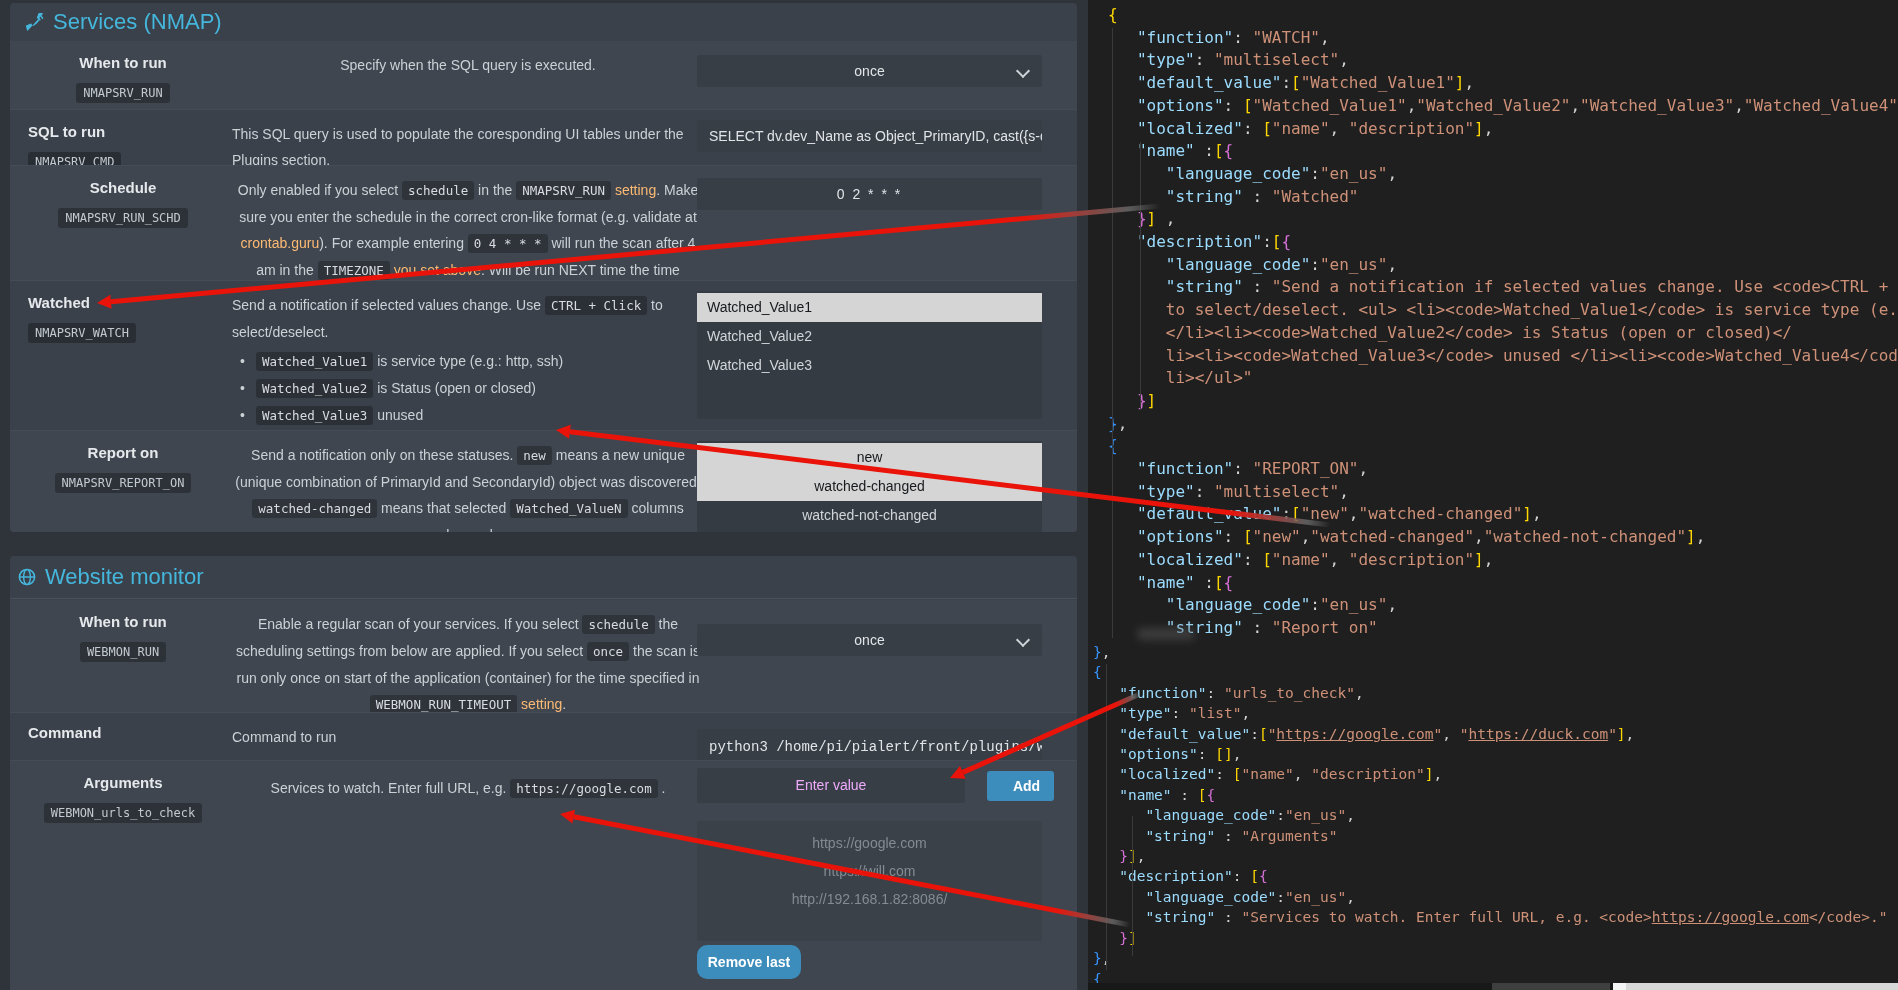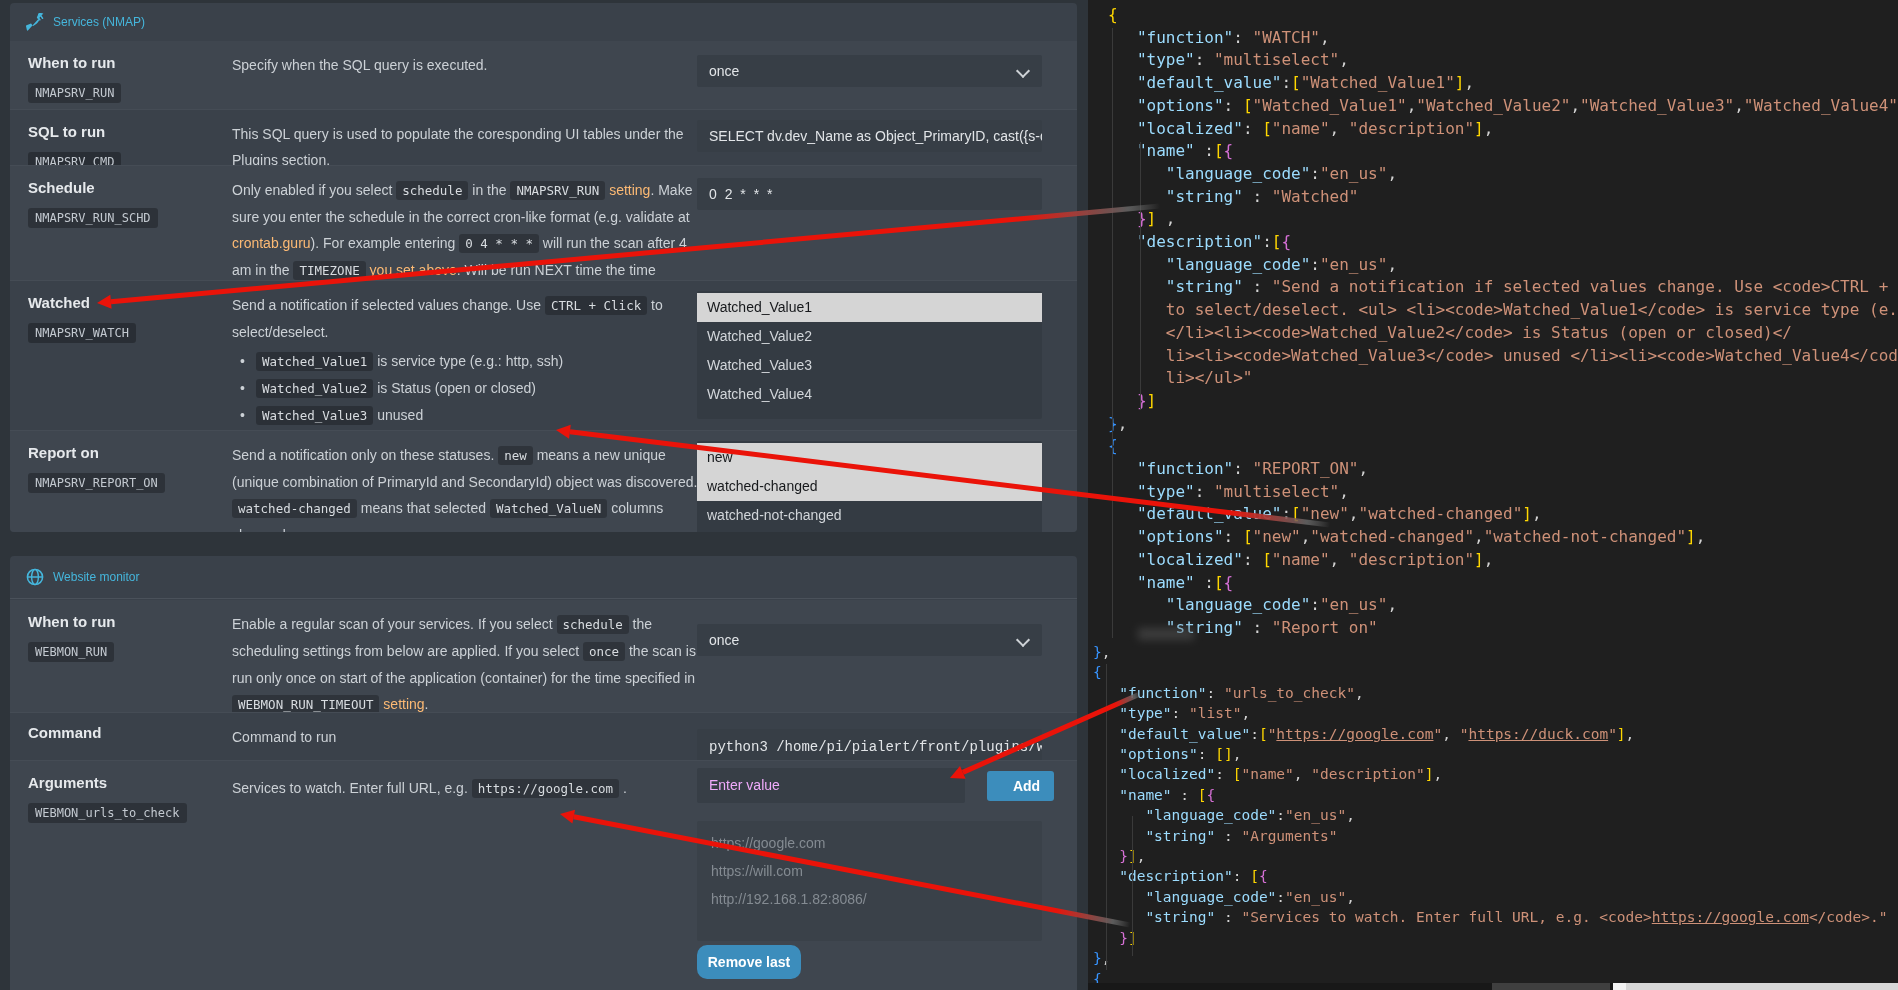--- a/index.html
+++ b/index.html
@@ -1,25 +1,25 @@
 <!DOCTYPE html>
 <html><head>
 <meta charset="utf-8">
 <style>
   html,body{margin:0;padding:0;background:#23282d;}
   #app{position:relative;width:1898px;height:990px;overflow:hidden;background:#2e343a;font-family:"Liberation Sans",sans-serif;}
   
   .card{position:absolute;left:10px;width:1067px;background:#3a414a;border-radius:4px;overflow:hidden;}
   #card-nmap{top:3px;height:529px;}
   #card-webmon{top:556px;height:434px;border-radius:4px 4px 0 0;}
-  .card-header{height:38px;display:flex;align-items:center;gap:9px;padding:0 16px;border-bottom:1px solid #4a515a;color:#45b6dc;font-size:12px;}
-  #card-webmon .card-header{height:42px;}
+  .card-header{height:38px;display:flex;align-items:center;gap:9px;padding:0 16px;border-bottom:1px solid #4a515a;color:#45b6dc;font-size:22px;}
+  #card-webmon .card-header{height:42px;padding-left:8px;}
   .row{position:absolute;left:0;right:0;overflow:hidden;border-top:1px solid #454c55;}
   .row.nb{border-top:none;}
-  .row.odd{background:#3f464f;}
+  .row.odd{background:#3f464f;text-align:center;}
   .row.even{background:#3a414a;}
   .col-label{position:absolute;left:18px;top:13px;width:190px;}
   .lbl{font-weight:bold;font-size:15px;color:#e6e9ec;}
   .key{display:inline-block;margin-top:12px;background:rgba(0,0,0,.28);color:#c3c9d0;font-family:"DejaVu Sans Mono",monospace;font-size:12px;padding:3px 7px;border-radius:3px;}
   .col-desc{position:absolute;left:222px;top:11px;width:472px;font-size:14px;line-height:26px;color:#ccd1d6;}
   .sg-t{color:#ccd1d6;}
   .sg-c{background:rgba(0,0,0,.25);font-family:"DejaVu Sans Mono",monospace;font-size:12.5px;padding:2px 6px;border-radius:3px;color:#d8dce0;}
   .sg-l{color:#fdba74;cursor:pointer;}
   .bullets{margin-top:3px;}
   .bullet{position:relative;padding-left:24px;line-height:27px;}
@@ -128,21 +128,20 @@
           <div class="bullet"><span class="sg-c">Watched_Value2</span><span class="sg-t"> is Status (open or closed)</span></div>
           <div class="bullet"><span class="sg-c">Watched_Value3</span><span class="sg-t"> unused</span></div>
           <div class="bullet"></div>
         </div>
       </div>
       <div class="ctl" style="top:10px;">
         <div class="multiselect" style="height:126px;padding-top:2px;">
             <div class="ms-opt sel">Watched_Value1</div>
             <div class="ms-opt">Watched_Value2</div>
             <div class="ms-opt">Watched_Value3</div>
-            <div class="ms-opt">Watched_Value4</div>
           </div>
       </div>
     </div>
 
     <div class="row odd" style="top:427px;height:102px;">
       <div class="col-label">
         <div class="lbl">Report on</div>
         <div class="key">NMAPSRV_REPORT_ON</div>
       </div>
       <div class="col-desc"><span class="sg-t">Send a notification only on these statuses. </span><span class="sg-c">new</span><span class="sg-t"> means a new unique (unique combination of PrimaryId and SecondaryId) object was discovered. </span><span class="sg-c">watched-changed</span><span class="sg-t"> means that selected </span><span class="sg-c">Watched_ValueN</span><span class="sg-t"> columns changed.</span></div>

